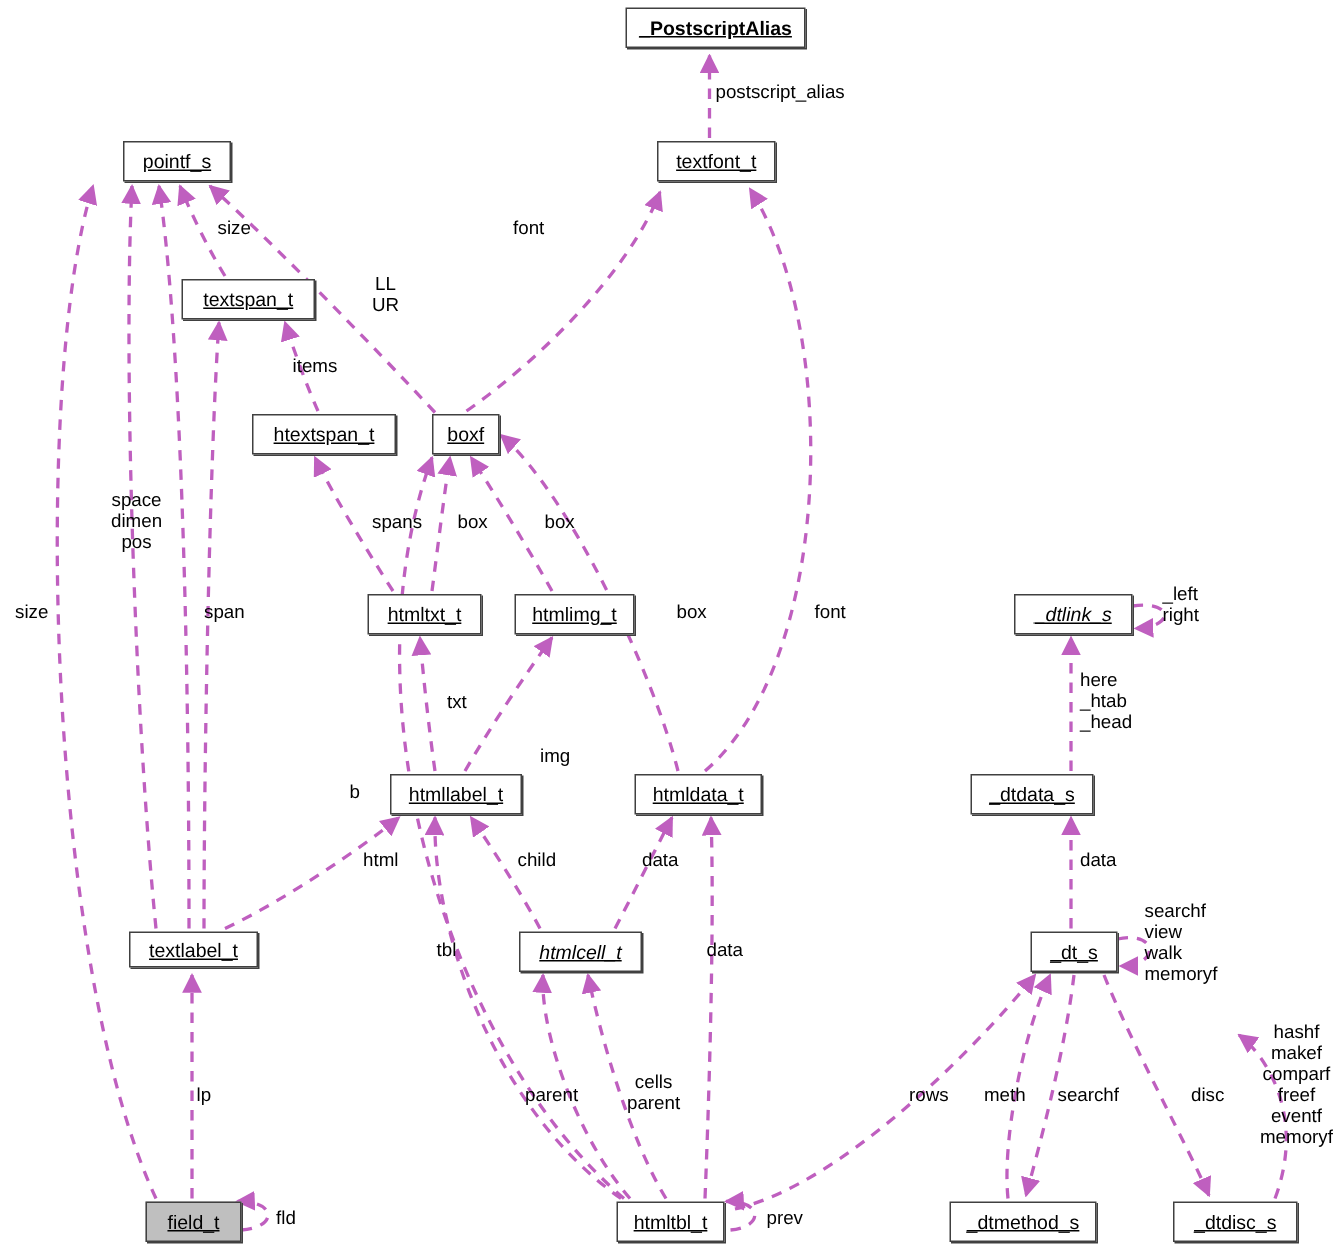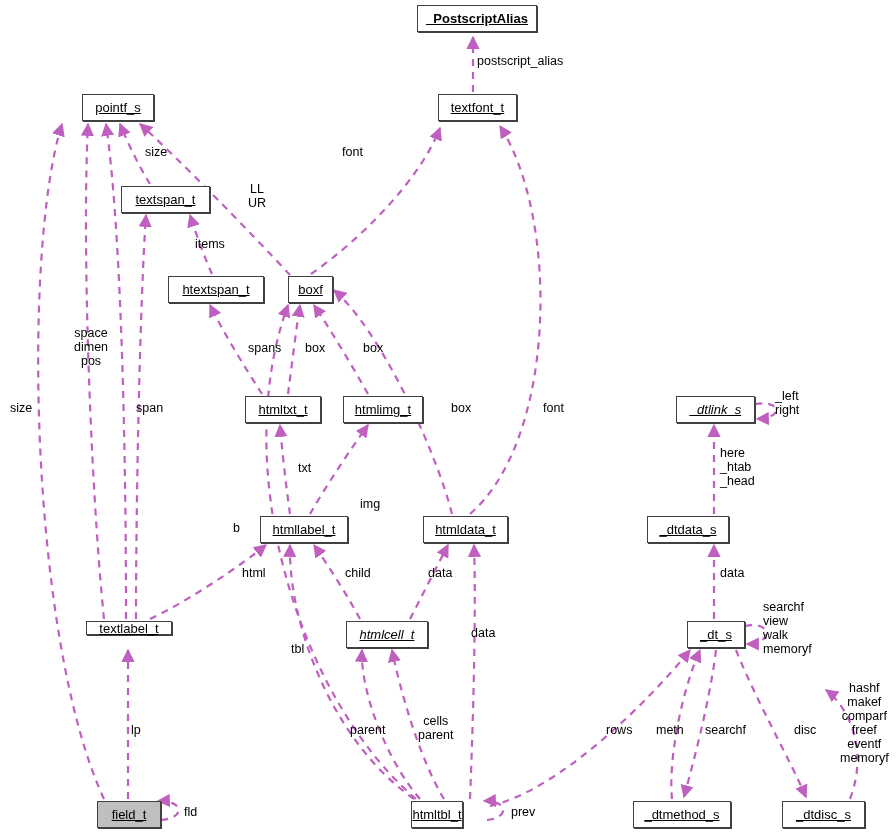--- a/index.html
+++ b/index.html
@@ -167,33 +167,33 @@
   </div>
   <div class="node" style="left:260px;top:516px;width:88px;height:27px;">
     <span class="node-label">htmllabel_t</span>
   </div>
   <div class="node" style="left:423px;top:516px;width:85px;height:27px;">
     <span class="node-label">htmldata_t</span>
   </div>
   <div class="node" style="left:647px;top:516px;width:82px;height:27px;">
     <span class="node-label">_dtdata_s</span>
   </div>
-  <div class="node" style="left:86px;top:621px;width:86px;height:14px;">
+  <div class="node" style="left:86px;top:621px;width:86px;height:24px;">
     <span class="node-label">textlabel_t</span>
   </div>
   <div class="node" style="left:346px;top:621px;width:82px;height:27px;font-style:italic;">
     <span class="node-label">htmlcell_t</span>
   </div>
   <div class="node" style="left:687px;top:621px;width:58px;height:27px;">
     <span class="node-label">_dt_s</span>
   </div>
   <div class="node highlight" style="left:97px;top:801px;width:64px;height:27px;">
     <span class="node-label">field_t</span>
   </div>
-  <div class="node" style="left:411px;top:801px;width:52px;height:27px;">
+  <div class="node" style="left:411px;top:801px;width:72px;height:27px;">
     <span class="node-label">htmltbl_t</span>
   </div>
   <div class="node" style="left:633px;top:801px;width:98px;height:27px;">
     <span class="node-label">_dtmethod_s</span>
   </div>
   <div class="node" style="left:782px;top:801px;width:83px;height:27px;">
     <span class="node-label">_dtdisc_s</span>
   </div>
 
   <div class="edge-label el-left" style="left: 477px; top: 54px; white-space: pre;">postscript_alias</div>
@@ -217,21 +217,21 @@
   <div class="edge-label el-left" style="left: 298px; top: 461px; white-space: pre;">txt</div>
   <div class="edge-label el-left" style="left: 360px; top: 461px; white-space: pre; margin-top: 36px;">img</div>
   <div class="edge-label el-left" style="left: 720px; top: 446px; white-space: pre;">here
 _htab
 _head</div>
   <div class="edge-label el-left" style="left: 233px; top: 521px; white-space: pre;">b</div>
   <div class="edge-label el-left" style="left: 720px; top: 566px; white-space: pre;">data</div>
   <div class="edge-label el-left" style="left: 242px; top: 566px; white-space: pre;">html</div>
   <div class="edge-label el-left" style="left: 345px; top: 566px; white-space: pre;">child</div>
   <div class="edge-label el-left" style="left: 428px; top: 566px; white-space: pre;">data</div>
-  <div class="edge-label el-left" style="left: 291px; top: 626px; white-space: pre; margin-top: 16px;">tbl</div>
+  <div class="edge-label el-left" style="left: 291px; top: 626px; white-space: pre;">tbl</div>
   <div class="edge-label el-left" style="left: 471px; top: 626px; white-space: pre;">data</div>
   <div class="edge-label el-left" style="left: 763px; top: 600px; white-space: pre;">searchf
 view
 walk
 memoryf</div>
   <div class="edge-label el-left" style="left: 131px; top: 723px; white-space: pre;">lp</div>
   <div class="edge-label el-left" style="left: 350px; top: 723px; white-space: pre;">parent</div>
   <div class="edge-label el-left" style="left: 418px; top: 714px; text-align: center; white-space: pre;">cells
 parent</div>
   <div class="edge-label el-left" style="left: 606px; top: 723px; white-space: pre;">rows</div>

